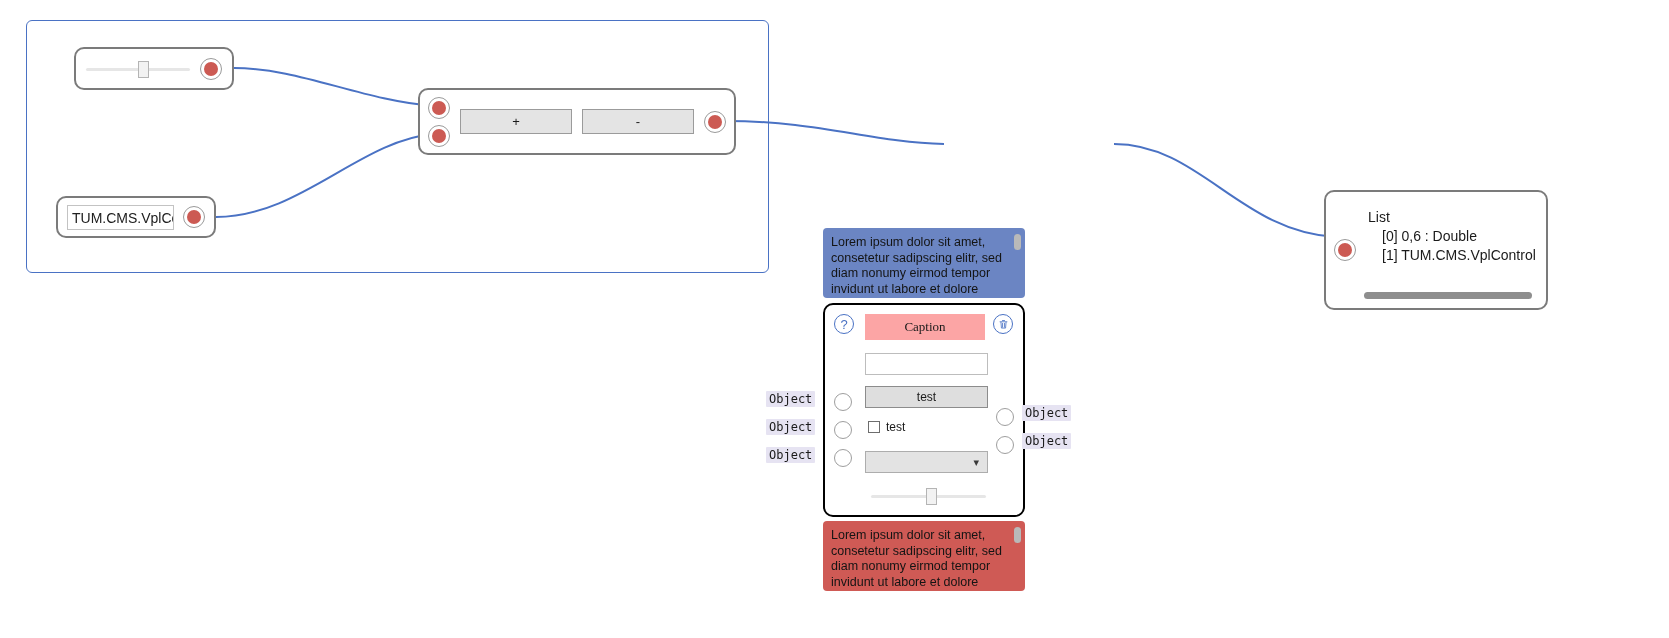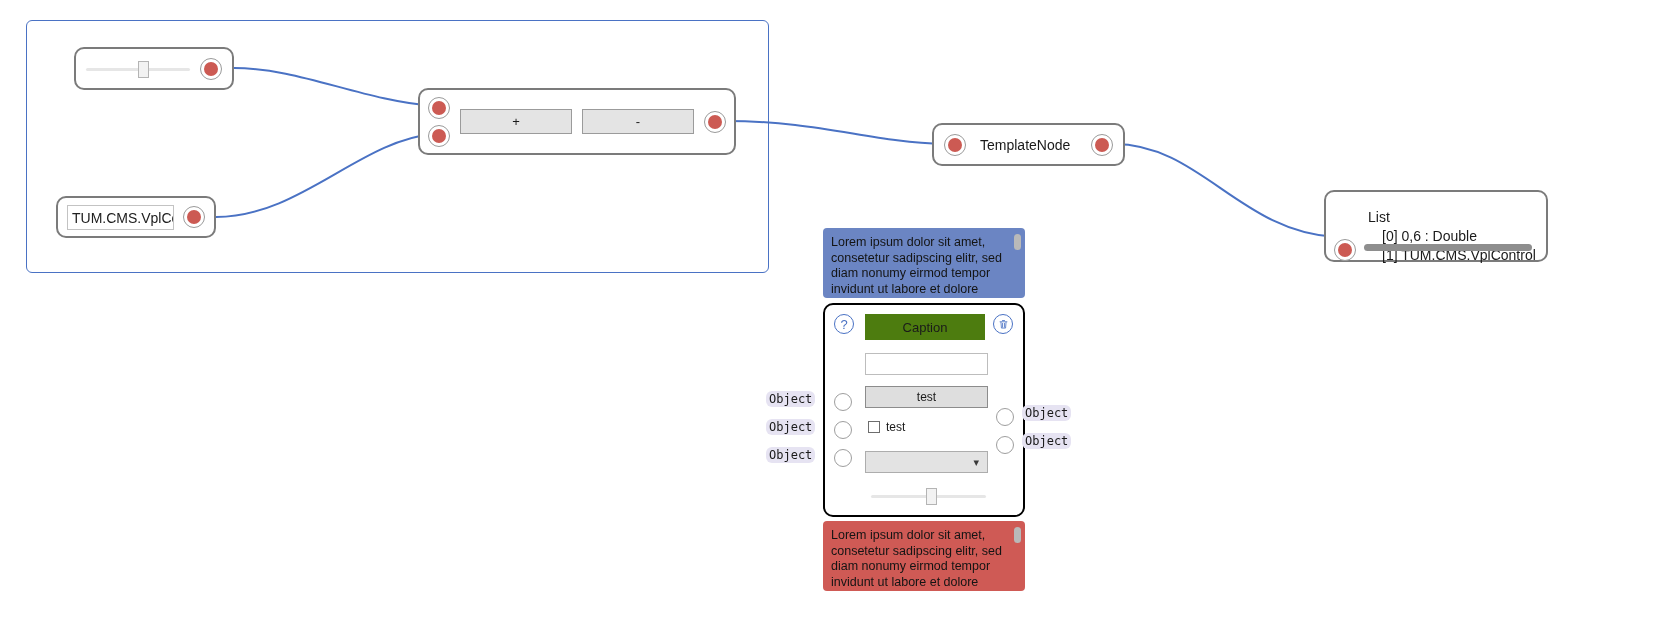--- a/index.html
+++ b/index.html
@@ -83,22 +83,22 @@
     position:absolute;left:38px;right:14px;bottom:9px;height:7px;
     background:#8e8e8e;border-radius:4px;
   }
 
   
   .panel{
     position:absolute;background:#ffffff;border:2px solid #000000;
     border-radius:10px;box-sizing:border-box;
   }
   .panel .caption{
-    position:absolute;background:#4d7c0f;color:#1a1a1a;font-size:13px;
-    display:flex;align-items:center;justify-content:center;
+    position:absolute;background:#fca5a5;color:#1a1a1a;font-size:13px;
+    display:flex;align-items:center;justify-content:center;font-family:Liberation Serif, serif;
   }
   .icon-btn{
     position:absolute;width:20px;height:20px;border-radius:50%;
     border:1px solid #4a72c4;box-sizing:border-box;color:#4a72c4;
     display:flex;align-items:center;justify-content:center;
     font-size:13px;line-height:1;background:#ffffff;
   }
   .p-tbox{
     position:absolute;border:1px solid #bdbdbd;background:#ffffff;
     box-sizing:border-box;
@@ -115,21 +115,21 @@
     display:flex;align-items:center;justify-content:flex-end;padding-right:8px;
     font-size:11px;color:#3a3a3a;
   }
   .p-radio{
     position:absolute;width:18px;height:18px;border-radius:50%;
     border:1px solid #9e9e9e;background:#ffffff;box-sizing:border-box;
   }
   .objlabel{
     position:absolute;font-family:"DejaVu Sans Mono", monospace;
     font-size:12px;color:#1a1a1a;background:#e6e3f2;
-    border-radius:6px;padding:1px 3px;white-space:nowrap;
+    border-radius:1px;padding:1px 3px;white-space:nowrap;
   }
   .p-slider{position:absolute;height:16px;}
   .p-slider .track{position:absolute;left:0;right:0;top:7px;height:3px;background:#e6e6e6;border-radius:2px;}
   .p-slider .thumb{position:absolute;top:0;width:11px;height:17px;background:#f2f2f2;border:1px solid #b4b4b4;box-sizing:border-box;}
 
   
   .msgbox{
     position:absolute;border-radius:4px;box-sizing:border-box;
     font-size:12.5px;line-height:15.6px;color:#141414;
     padding:7px 10px 0 8px;overflow:hidden;
@@ -175,27 +175,22 @@
   <div class="node" style="left:418px;top:88px;width:318px;height:67px;padding:0 8px;gap:10px;">
     <div style="display:flex;flex-direction:column;gap:6px;">
       <div class="port"></div>
       <div class="port"></div>
     </div>
     <div class="pbtn" style="width:113px;height:25px;">+</div>
     <div class="pbtn" style="width:113px;height:25px;">-</div>
     <div class="port"></div>
   </div>
 
-  <div class="node" style="left:932px;top:123px;width:193px;height:43px;padding:0 10px;gap:14px;">
-    <div class="port"></div>
-    <div class="node-label" style="flex:1 1 auto;">TemplateNode</div>
-    <div class="port"></div>
-  </div>
-
-  <div class="listnode" style="left:1324px;top:190px;width:224px;height:72px;">
+
+  <div class="listnode" style="left:1324px;top:190px;width:224px;height:120px;">
     <div class="port" style="position:absolute;left:8px;top:47px;"></div>
     <div class="lbody">
       <div class="ltitle">List</div>
       <div class="lrow">[0] 0,6 : Double</div>
       <div class="lrow">[1] TUM.CMS.VplControl : Strir</div>
     </div>
     <div class="hscroll"></div>
   </div>
 
   <div class="msgbox info" style="left:823px;top:228px;width:202px;height:70px;">

